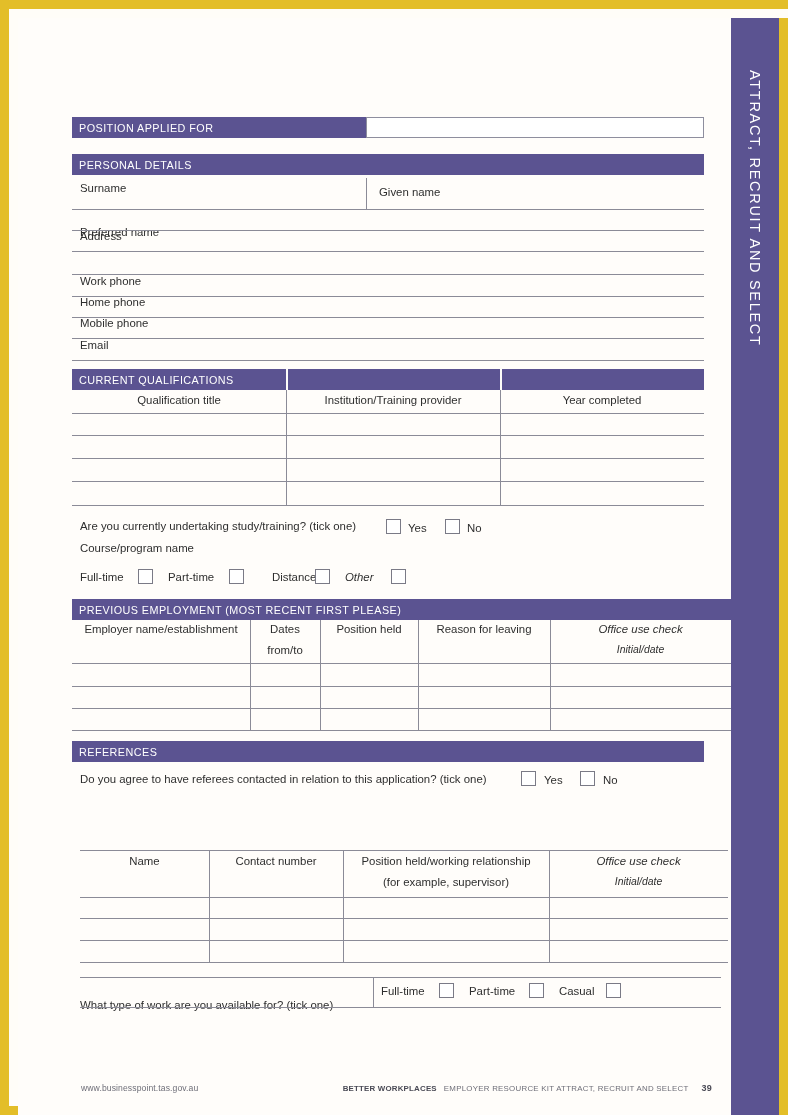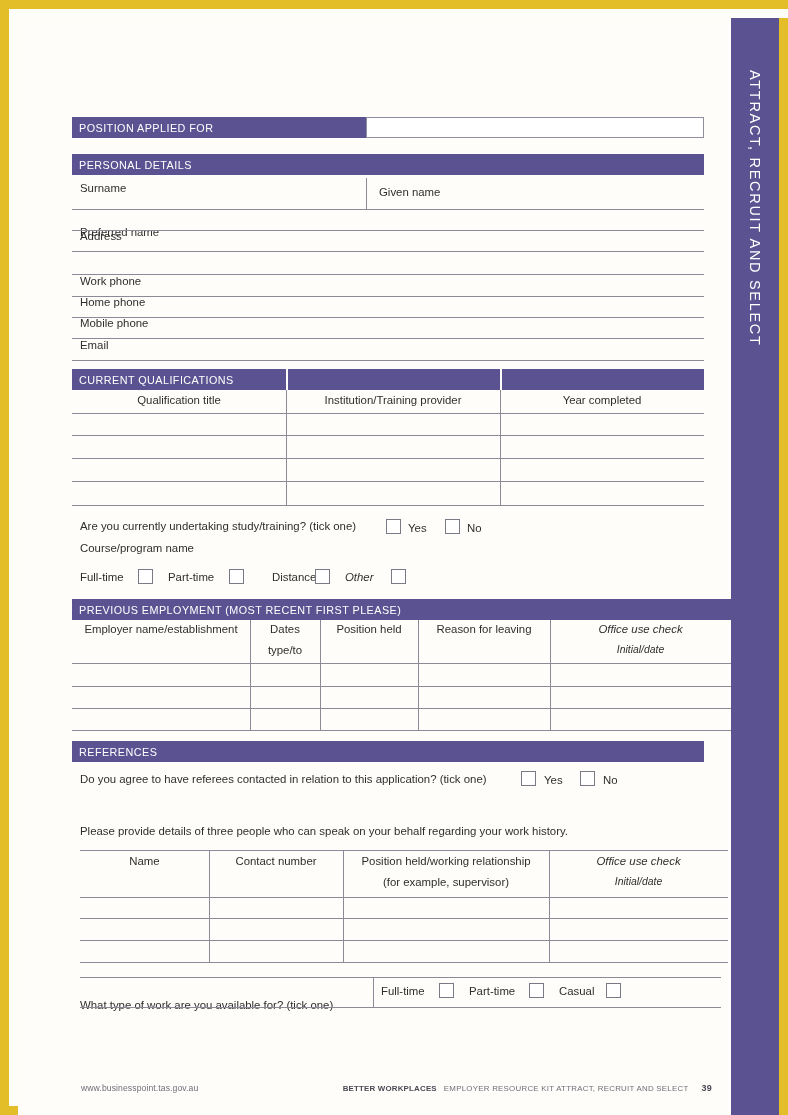--- a/index.html
+++ b/index.html
@@ -228,21 +228,21 @@
       <div class="cbx" style="left:297px; top:551px;"></div>
       <div class="lbl" style="left:327px; top:553px;font-style:italic;">Other</div>
       <div class="cbx" style="left:373px; top:551px;"></div>
 
       <div class="bar" style="left:54px; top:581px; width:659px; height:21px;">
         <span>PREVIOUS EMPLOYMENT (MOST RECENT FIRST PLEASE)</span>
       </div>
 
       <div class="lbl center" style="left:54px; top:605px; width:178px;">Employer name/establishment</div>
       <div class="lbl center" style="left:232px; top:605px; width:70px;">Dates</div>
-      <div class="lbl center" style="left:232px; top:626px; width:70px;">type/to</div>
+      <div class="lbl center" style="left:232px; top:626px; width:70px;">from/to</div>
       <div class="lbl center" style="left:302px; top:605px; width:98px;">Position held</div>
       <div class="lbl center" style="left:400px; top:605px; width:132px;">Reason for leaving</div>
       <div class="lbl center ital" style="left:532px; top:605px; width:181px;">Office use check</div>
       <div class="lbl center ital" style="left:532px; top:626px; width:181px; font-size:10.4px;">Initial/date</div>
 
       <div class="rowline" style="left:54px; top:645px; width:659px;"></div>
       <div class="rowline" style="left:54px; top:668px; width:659px;"></div>
       <div class="rowline" style="left:54px; top:690px; width:659px;"></div>
       <div class="rowline" style="left:54px; top:712px; width:659px;"></div>
       <div class="vline" style="left:232px; top:602px; height:110px;"></div>
@@ -259,21 +259,20 @@
       <div class="bar" style="left:54px; top:723px; width:632px; height:21px;">
         <span>REFERENCES</span>
       </div>
 
       <div class="lbl" style="left:62px; top:755px;">Do you agree to have referees contacted in relation to this application? (tick one)</div>
       <div class="cbx" style="left:503px; top:753px;"></div>
       <div class="lbl" style="left:526px; top:756px;">Yes</div>
       <div class="cbx" style="left:562px; top:753px;"></div>
       <div class="lbl" style="left:585px; top:756px;">No</div>
 
-      <div class="lbl" style="left:62px; top:807px;">Please provide details of three people who can speak on your behalf regarding your work history.</div>
 
       <div class="rowline" style="left:62px; top:832px; width:648px;"></div>
       <div class="lbl center" style="left:62px; top:837px; width:129px;">Name</div>
       <div class="lbl center" style="left:191px; top:837px; width:134px;">Contact number</div>
       <div class="lbl center" style="left:325px; top:837px; width:206px;">Position held/working relationship</div>
       <div class="lbl center" style="left:325px; top:858px; width:206px;">(for example, supervisor)</div>
       <div class="lbl center ital" style="left:531px; top:837px; width:179px;">Office use check</div>
       <div class="lbl center ital" style="left:531px; top:858px; width:179px; font-size:10.4px;">Initial/date</div>
 
       <div class="rowline" style="left:62px; top:879px; width:648px;"></div>

